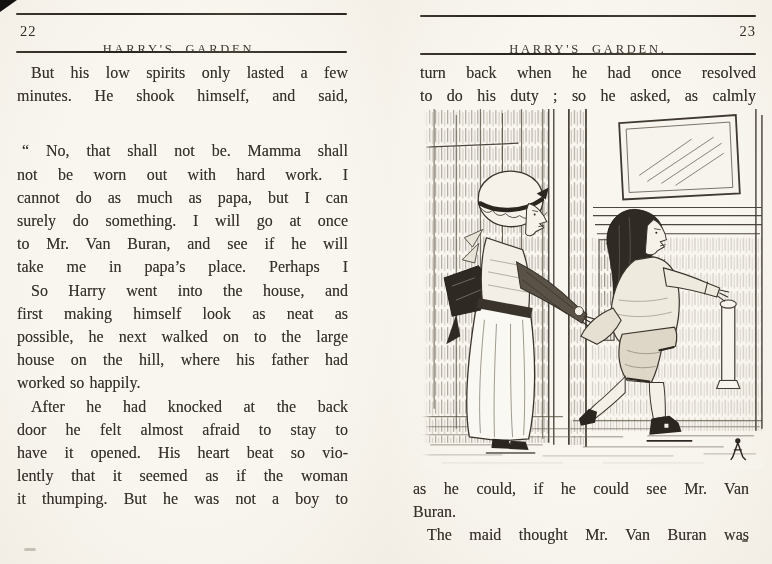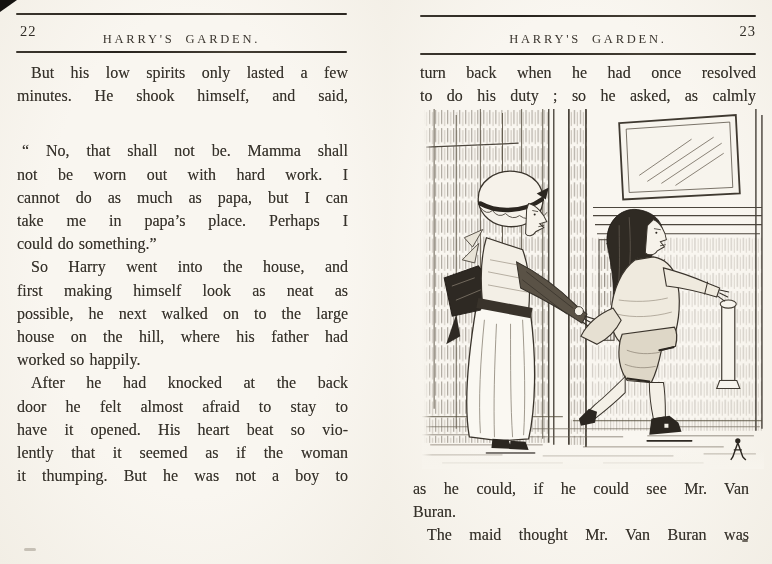--- a/index.html
+++ b/index.html
@@ -13,21 +13,21 @@
   .page.left{left:0;background:radial-gradient(ellipse at 50% 45%, #f9f6f0 55%, #f2eee5 100%);}
   .page.right{left:386px;background:radial-gradient(ellipse at 50% 45%, #f9f6f0 55%, #f2eee5 100%);}
   .rule{position:absolute;height:2px;background:linear-gradient(90deg,#3b362e 0%,#27231d 30%,#453f35 65%,#2b2721 100%);border-radius:1px;}
   .pl-r1{left:16px;width:331px;top:13px;}
   .pl-r2{left:16px;width:331px;top:51px;}
   .pr-r1{left:34px;width:336px;top:15px;}
   .pr-r2{left:34px;width:336px;top:53px;}
   .pageno{position:absolute;top:23px;font-size:14.5px;letter-spacing:1px;color:#2f2b25;}
   .pn-left{left:20px;}
   .pn-right{right:16px;}
-  .runhead{position:absolute;top:32px;text-align:center;font-size:12.5px;letter-spacing:2.8px;word-spacing:5px;color:#3a352e;}
+  .runhead{position:absolute;top:42px;text-align:center;font-size:12.5px;letter-spacing:2.8px;word-spacing:5px;color:#3a352e;}
   .rh-left{left:16px;width:331px;}
   .rh-right{left:34px;width:336px;}
   .textblock{position:absolute;font-size:16px;line-height:23.2px;
     text-shadow:0 0 0.5px rgba(67,60,51,0.55);}
   .tb-left{left:17px;top:61px;width:331px;}
   .tb-rtop{left:34px;top:61px;width:336px;}
   .tb-rbot{left:27px;top:477px;width:336px;}
   .ln{text-align:justify;text-align-last:justify;word-spacing:0.07em;white-space:normal;}
   .ln.end{text-align-last:left;}
   .ln.indent{text-indent:14px;}
@@ -48,22 +48,23 @@
     <div class="pageno pn-left">22</div>
     <div class="runhead rh-left">HARRY'S GARDEN.</div>
     <div class="rule pl-r2"></div>
 
     <div class="textblock tb-left">
       <div class="ln indent">But his low spirits only lasted a few</div>
       <div class="ln">minutes. He shook himself, and said,</div>
       <div class="ln qindent">“ No, that shall not be. Mamma shall</div>
       <div class="ln">not be worn out with hard work. I</div>
       <div class="ln">cannot do as much as papa, but I can</div>
+      <div class="ln">surely do something. I will go at once</div>
+      <div class="ln">to Mr. Van Buran, and see if he will</div>
       <div class="ln">take me in papa’s place. Perhaps I</div>
-      <div class="ln end">could do something.”</div>
       <div class="ln indent">So Harry went into the house, and</div>
       <div class="ln">first making himself look as neat as</div>
       <div class="ln">possible, he next walked on to the large</div>
       <div class="ln">house on the hill, where his father had</div>
       <div class="ln end">worked so happily.</div>
       <div class="ln indent">After he had knocked at the back</div>
       <div class="ln">door he felt almost afraid to stay to</div>
       <div class="ln">have it opened. His heart beat so vio-</div>
       <div class="ln">lently that it seemed as if the woman</div>
       <div class="ln">it thumping. But he was not a boy to</div>

